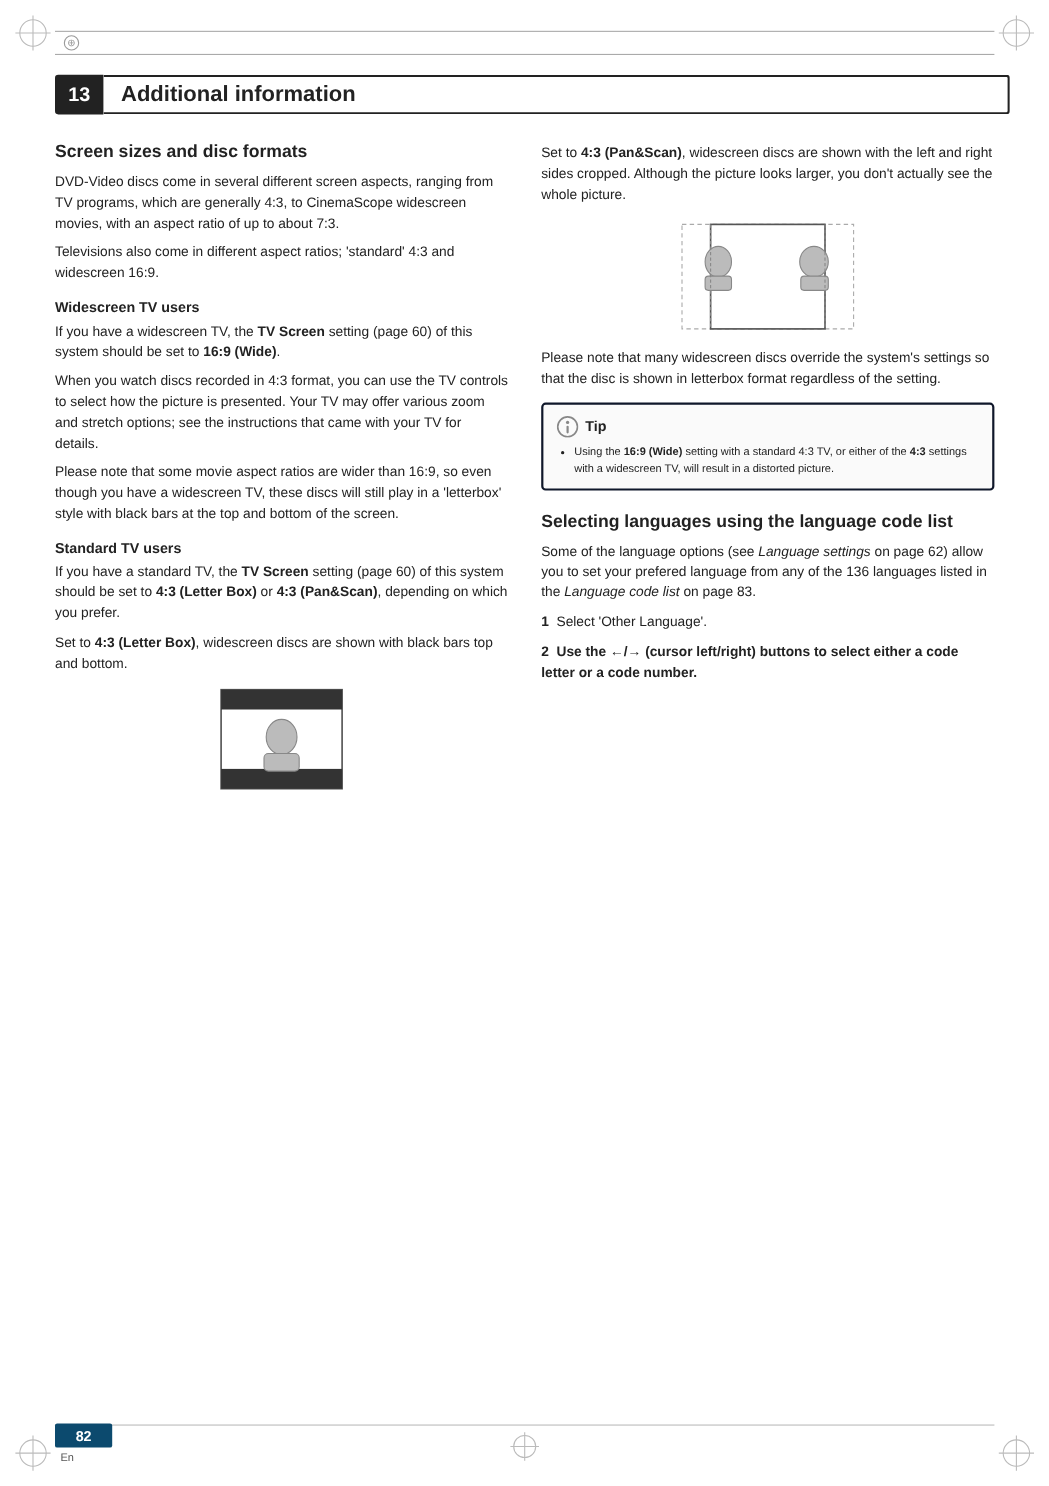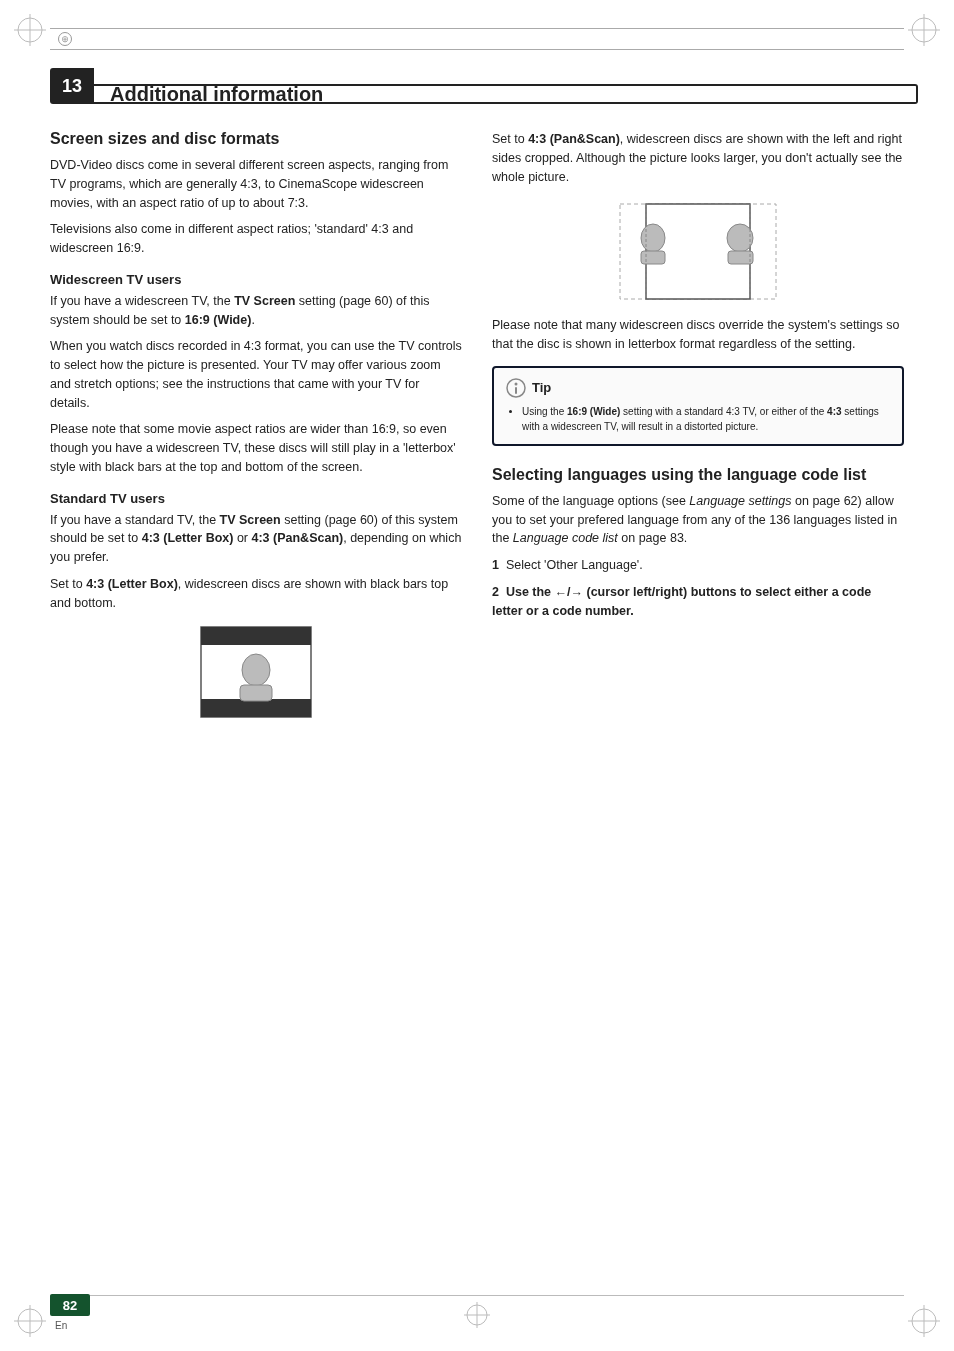--- a/index.html
+++ b/index.html
@@ -66,21 +66,21 @@
       height: 36px;
       display: flex;
       align-items: center;
       justify-content: center;
       border-radius: 3px 0 0 3px;
       flex-shrink: 0;
     }
     .chapter-title-box {
       border: 2px solid #222;
       border-left: none;
-      height: 20px;
+      height: 36px;
       flex: 1;
       display: flex;
       align-items: center;
       padding-left: 16px;
       border-radius: 0 3px 3px 0;
     }
     .chapter-title {
       font-size: 20px;
       font-weight: bold;
       color: #222;
@@ -174,23 +174,23 @@
     }
     .step-num {
       font-weight: bold;
     }
 
     
     .page-number-box {
       position: absolute;
       bottom: 35px;
       left: 50px;
-      width: 40px;
+      width: 52px;
       height: 22px;
-      background: #14532d;
+      background: #0c4a6e;
       color: #fff;
       font-size: 13px;
       font-weight: bold;
       display: flex;
       align-items: center;
       justify-content: center;
       border-radius: 2px;
     }
     .page-en {
       position: absolute;

